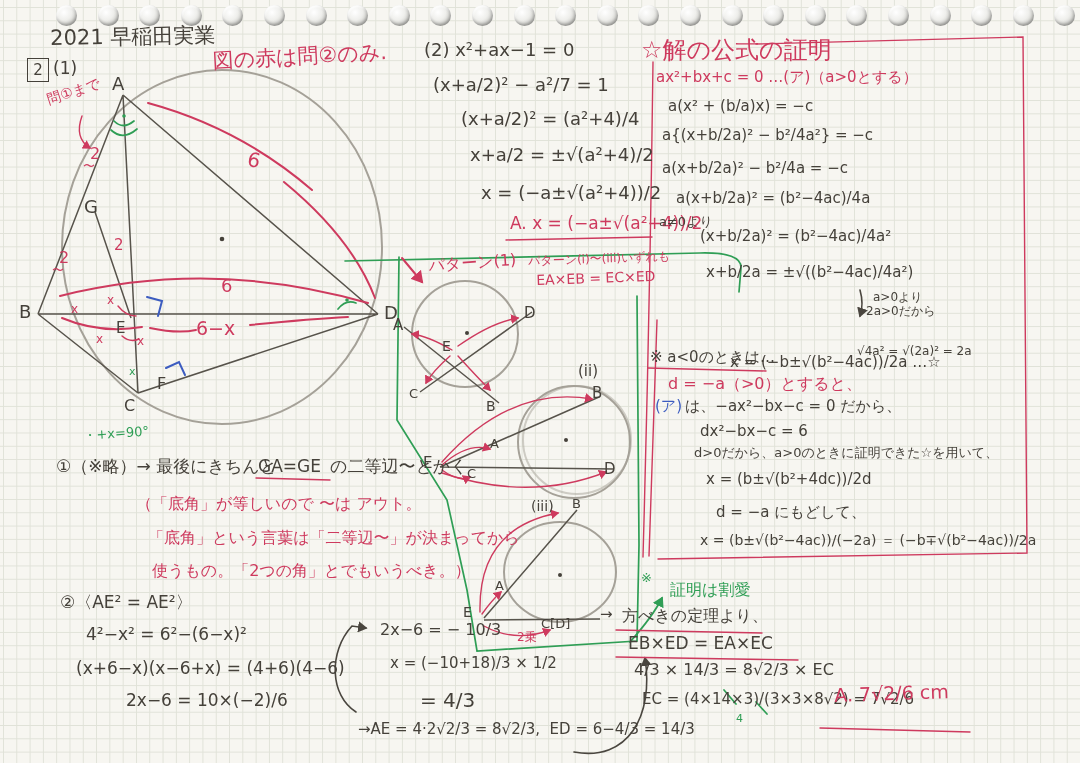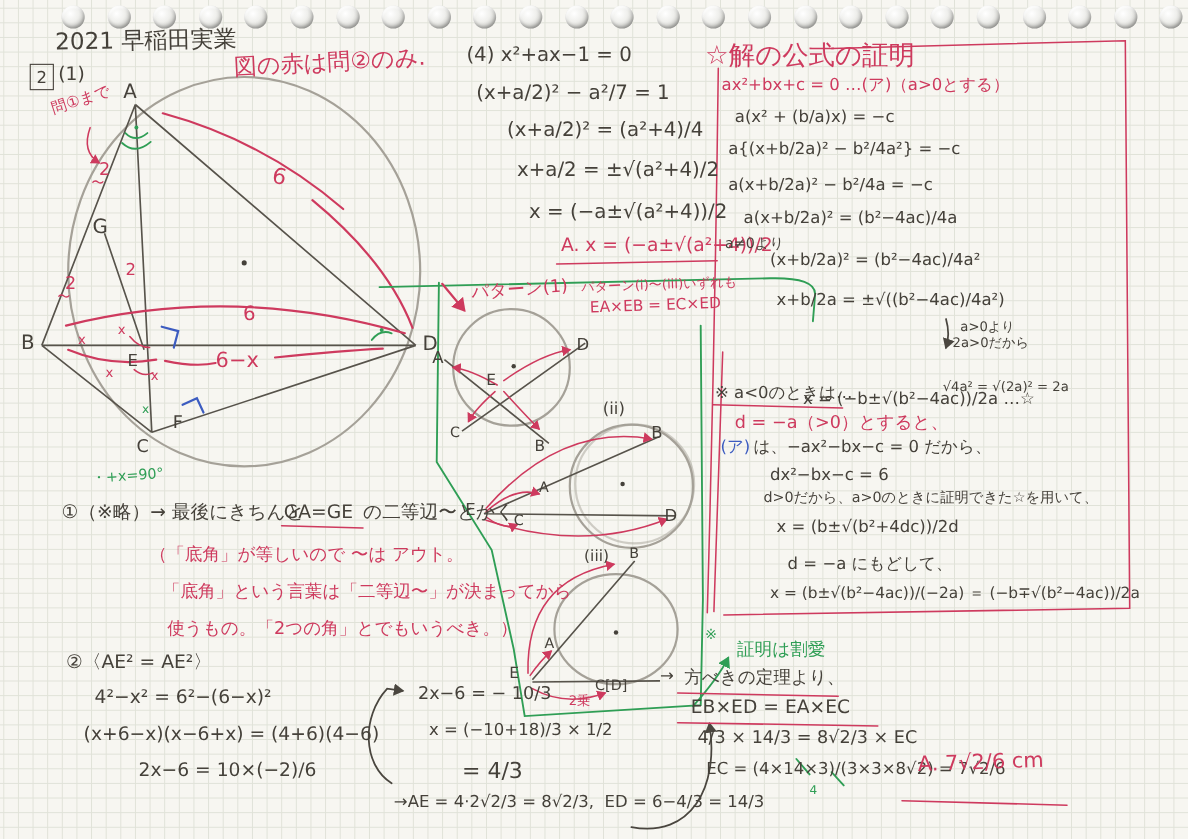--- a/index.html
+++ b/index.html
@@ -186,21 +186,21 @@
       <div class="hw c-red" style="left: 114px; top: 237px; font-size: 15px;">2</div>
       <div class="hw c-red" style="left: 250px; top: 148px; font-size: 20px; transform: rotate(12deg);">6</div>
       <div class="hw c-red" style="left: 221px; top: 276px; font-size: 18px;">6</div>
       <div class="hw c-red" style="left: 196px; top: 318px; font-size: 19px;">6−x</div>
       <div class="hw c-red" style="left: 71px; top: 303px; font-size: 12px;">x</div>
       <div class="hw c-red" style="left: 107px; top: 294px; font-size: 12px;">x</div>
       <div class="hw c-red" style="left: 96px; top: 333px; font-size: 12px;">x</div>
       <div class="hw c-red" style="left: 137px; top: 335px; font-size: 12px;">x</div>
       <div class="hw c-green" style="left: 129px; top: 366px; font-size: 11px;">x</div>
       <div class="hw c-green" style="left: 83px; top: 429px; font-size: 13px; transform: rotate(-4deg);">・+x=90°</div>
-      <div class="hw c-ink" style="left: 424px; top: 40px; font-size: 18px;">(4) x²+ax−1 = 0</div>
+      <div class="hw c-ink" style="left: 424px; top: 40px; font-size: 18px;">(2) x²+ax−1 = 0</div>
       <div class="hw c-ink" style="left: 433px; top: 75px; font-size: 18px;">(x+a/2)² − a²/7 = 1</div>
       <div class="hw c-ink" style="left: 461px; top: 109px; font-size: 18px;">(x+a/2)² = (a²+4)/4</div>
       <div class="hw c-ink" style="left: 470px; top: 145px; font-size: 18px;">x+a/2 = ±√(a²+4)/2</div>
       <div class="hw c-ink" style="left: 481px; top: 183px; font-size: 18px;">x = (−a±√(a²+4))/2</div>
       <div class="hw c-red" style="left: 510px; top: 214px; font-size: 17px;">A. x = (−a±√(a²+4))/2</div>
       <div class="hw c-red" style="left: 641px; top: 37px; font-size: 24px;">☆解の公式の証明</div>
       <div class="hw c-red" style="left: 656px; top: 69px; font-size: 15px;">ax²+bx+c = 0 …(ア)（a&gt;0とする）</div>
       <div class="hw c-ink" style="left: 668px; top: 98px; font-size: 15px;">a(x² + (b/a)x) = −c</div>
       <div class="hw c-ink" style="left: 662px; top: 127px; font-size: 15px;">a{(x+b/2a)² − b²/4a²} = −c</div>
       <div class="hw c-ink" style="left: 662px; top: 160px; font-size: 15px;">a(x+b/2a)² − b²/4a = −c</div>
@@ -222,21 +222,21 @@
       <div class="hw c-ink" style="left: 716px; top: 504px; font-size: 15px;">d = −a にもどして、</div>
       <div class="hw c-ink" style="left: 700px; top: 533px; font-size: 14px;">x = (b±√(b²−4ac))/(−2a) ＝ (−b∓√(b²−4ac))/2a</div>
       <div class="hw c-red" style="left: 428px; top: 257px; font-size: 16px; transform: rotate(-4deg);">パターン(1)</div>
       <div class="hw c-red" style="left: 528px; top: 255px; font-size: 12px; transform: rotate(-2deg);">パターン(i)〜(iii)いずれも</div>
       <div class="hw c-red" style="left: 536px; top: 273px; font-size: 14px; transform: rotate(-2deg);">EA×EB = EC×ED</div>
       <div class="hw c-ink" style="left: 393px; top: 317px; font-size: 15px;">A</div>
       <div class="hw c-ink" style="left: 524px; top: 305px; font-size: 15px;">D</div>
       <div class="hw c-ink" style="left: 442px; top: 339px; font-size: 14px;">E</div>
       <div class="hw c-ink" style="left: 409px; top: 387px; font-size: 13px;">C</div>
       <div class="hw c-ink" style="left: 486px; top: 399px; font-size: 14px;">B</div>
-      <div class="hw c-ink" style="left: 548px; top: 363px; font-size: 15px;">(ii)</div>
+      <div class="hw c-ink" style="left: 548px; top: 363px; font-size: 15px; padding-left: 30px;">(ii)</div>
       <div class="hw c-ink" style="left: 423px; top: 455px; font-size: 15px;">E</div>
       <div class="hw c-ink" style="left: 490px; top: 437px; font-size: 13px;">A</div>
       <div class="hw c-ink" style="left: 592px; top: 385px; font-size: 15px;">B</div>
       <div class="hw c-ink" style="left: 467px; top: 467px; font-size: 13px;">C</div>
       <div class="hw c-ink" style="left: 604px; top: 461px; font-size: 15px;">D</div>
       <div class="hw c-ink" style="left: 531px; top: 499px; font-size: 14px;">(iii)</div>
       <div class="hw c-ink" style="left: 572px; top: 497px; font-size: 13px;">B</div>
       <div class="hw c-ink" style="left: 495px; top: 579px; font-size: 13px;">A</div>
       <div class="hw c-ink" style="left: 463px; top: 605px; font-size: 14px;">E</div>
       <div class="hw c-ink" style="left: 541px; top: 617px; font-size: 13px;">C[D]</div>

